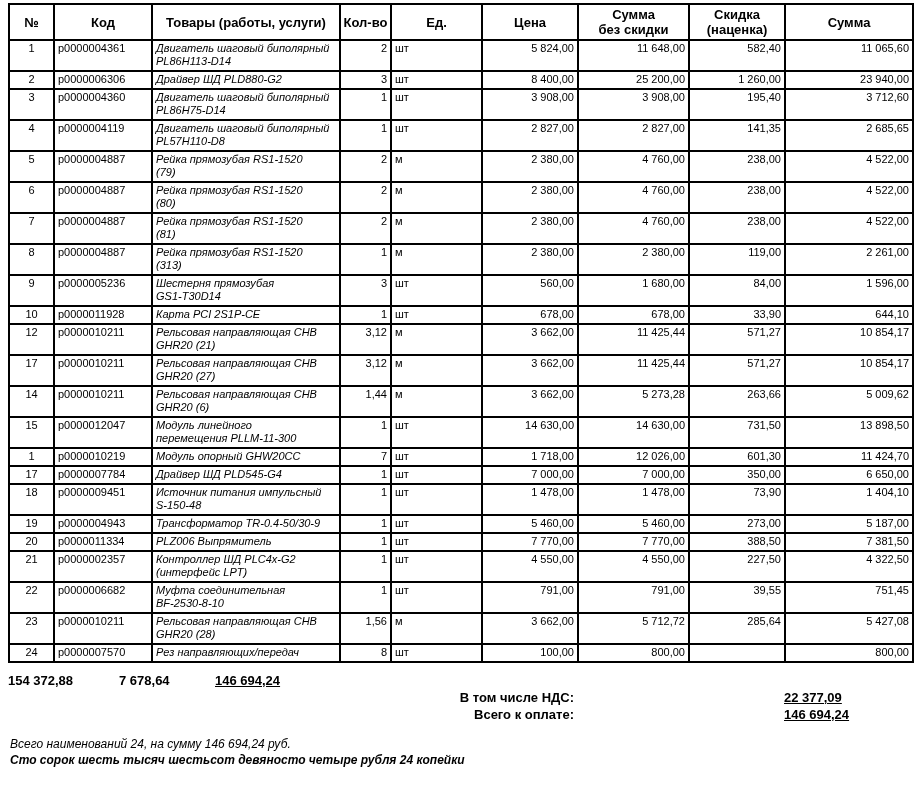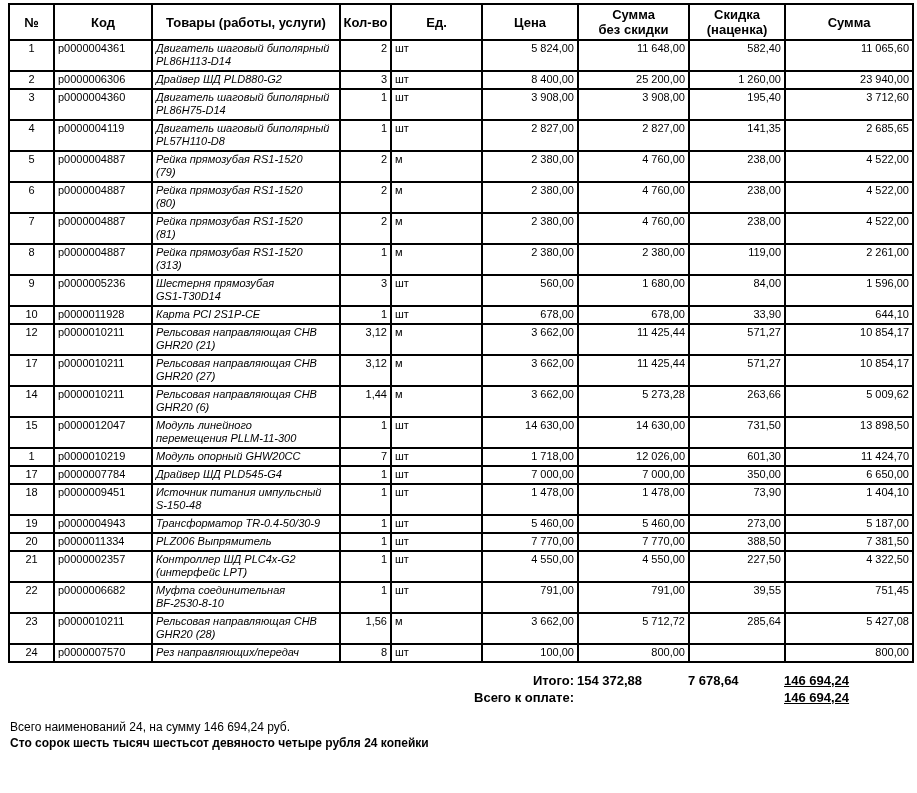--- a/index.html
+++ b/index.html
@@ -35,21 +35,21 @@
   td.c-name   { white-space: pre-line; font-style: italic; }
   .totals {
     width: 904px; margin: 9px 0 0 8px;
     font-size: 13px; font-weight: bold; line-height: 17px;
   }
   .t-row { display: flex; }
   .t-label { width: 566px; text-align: right; padding-right: 3px; }
   .t-v1 { width: 108px; padding-right: 3px; }
   .t-v2 { width: 93px;  text-align: left; padding-right: 3px; }
   .t-v3 { width: 125px; text-align: left; padding-right: 3px; text-decoration: underline; }
-  .footer { margin: 13px 0 0 10px; font-size: 12px; line-height: 16px; }
+  .footer { margin: 13px 0 0 10px; font-size: 12px; line-height: 16px; font-style: italic; }
   .f-words { font-weight: bold; }
 </style>
 </head>
 <body>
 
 <div class="page">
 
   <table class="items">
     <colgroup>
       <col style="width:45px">
@@ -368,24 +368,29 @@
       <td class="c-right">100,00</td>
       <td class="c-right">800,00</td>
       <td class="c-right"></td>
       <td class="c-right">800,00</td>
     </tr>
   </tbody>
   </table>
 
   <div class="totals">
     <div class="t-row">
-      <span class="t-label">Итого:</span>
       <span class="t-v1">154 372,88</span>
       <span class="t-v2">7 678,64</span>
       <span class="t-v3">146 694,24</span>
+    </div>
+    <div class="t-row">
+      <span class="t-label">В том числе НДС:</span>
+      <span class="t-v1"></span>
+      <span class="t-v2"></span>
+      <span class="t-v3">22 377,09</span>
     </div>
     <div class="t-row">
       <span class="t-label">Всего к оплате:</span>
       <span class="t-v1"></span>
       <span class="t-v2"></span>
       <span class="t-v3">146 694,24</span>
     </div>
   </div>
 
   <div class="footer">

